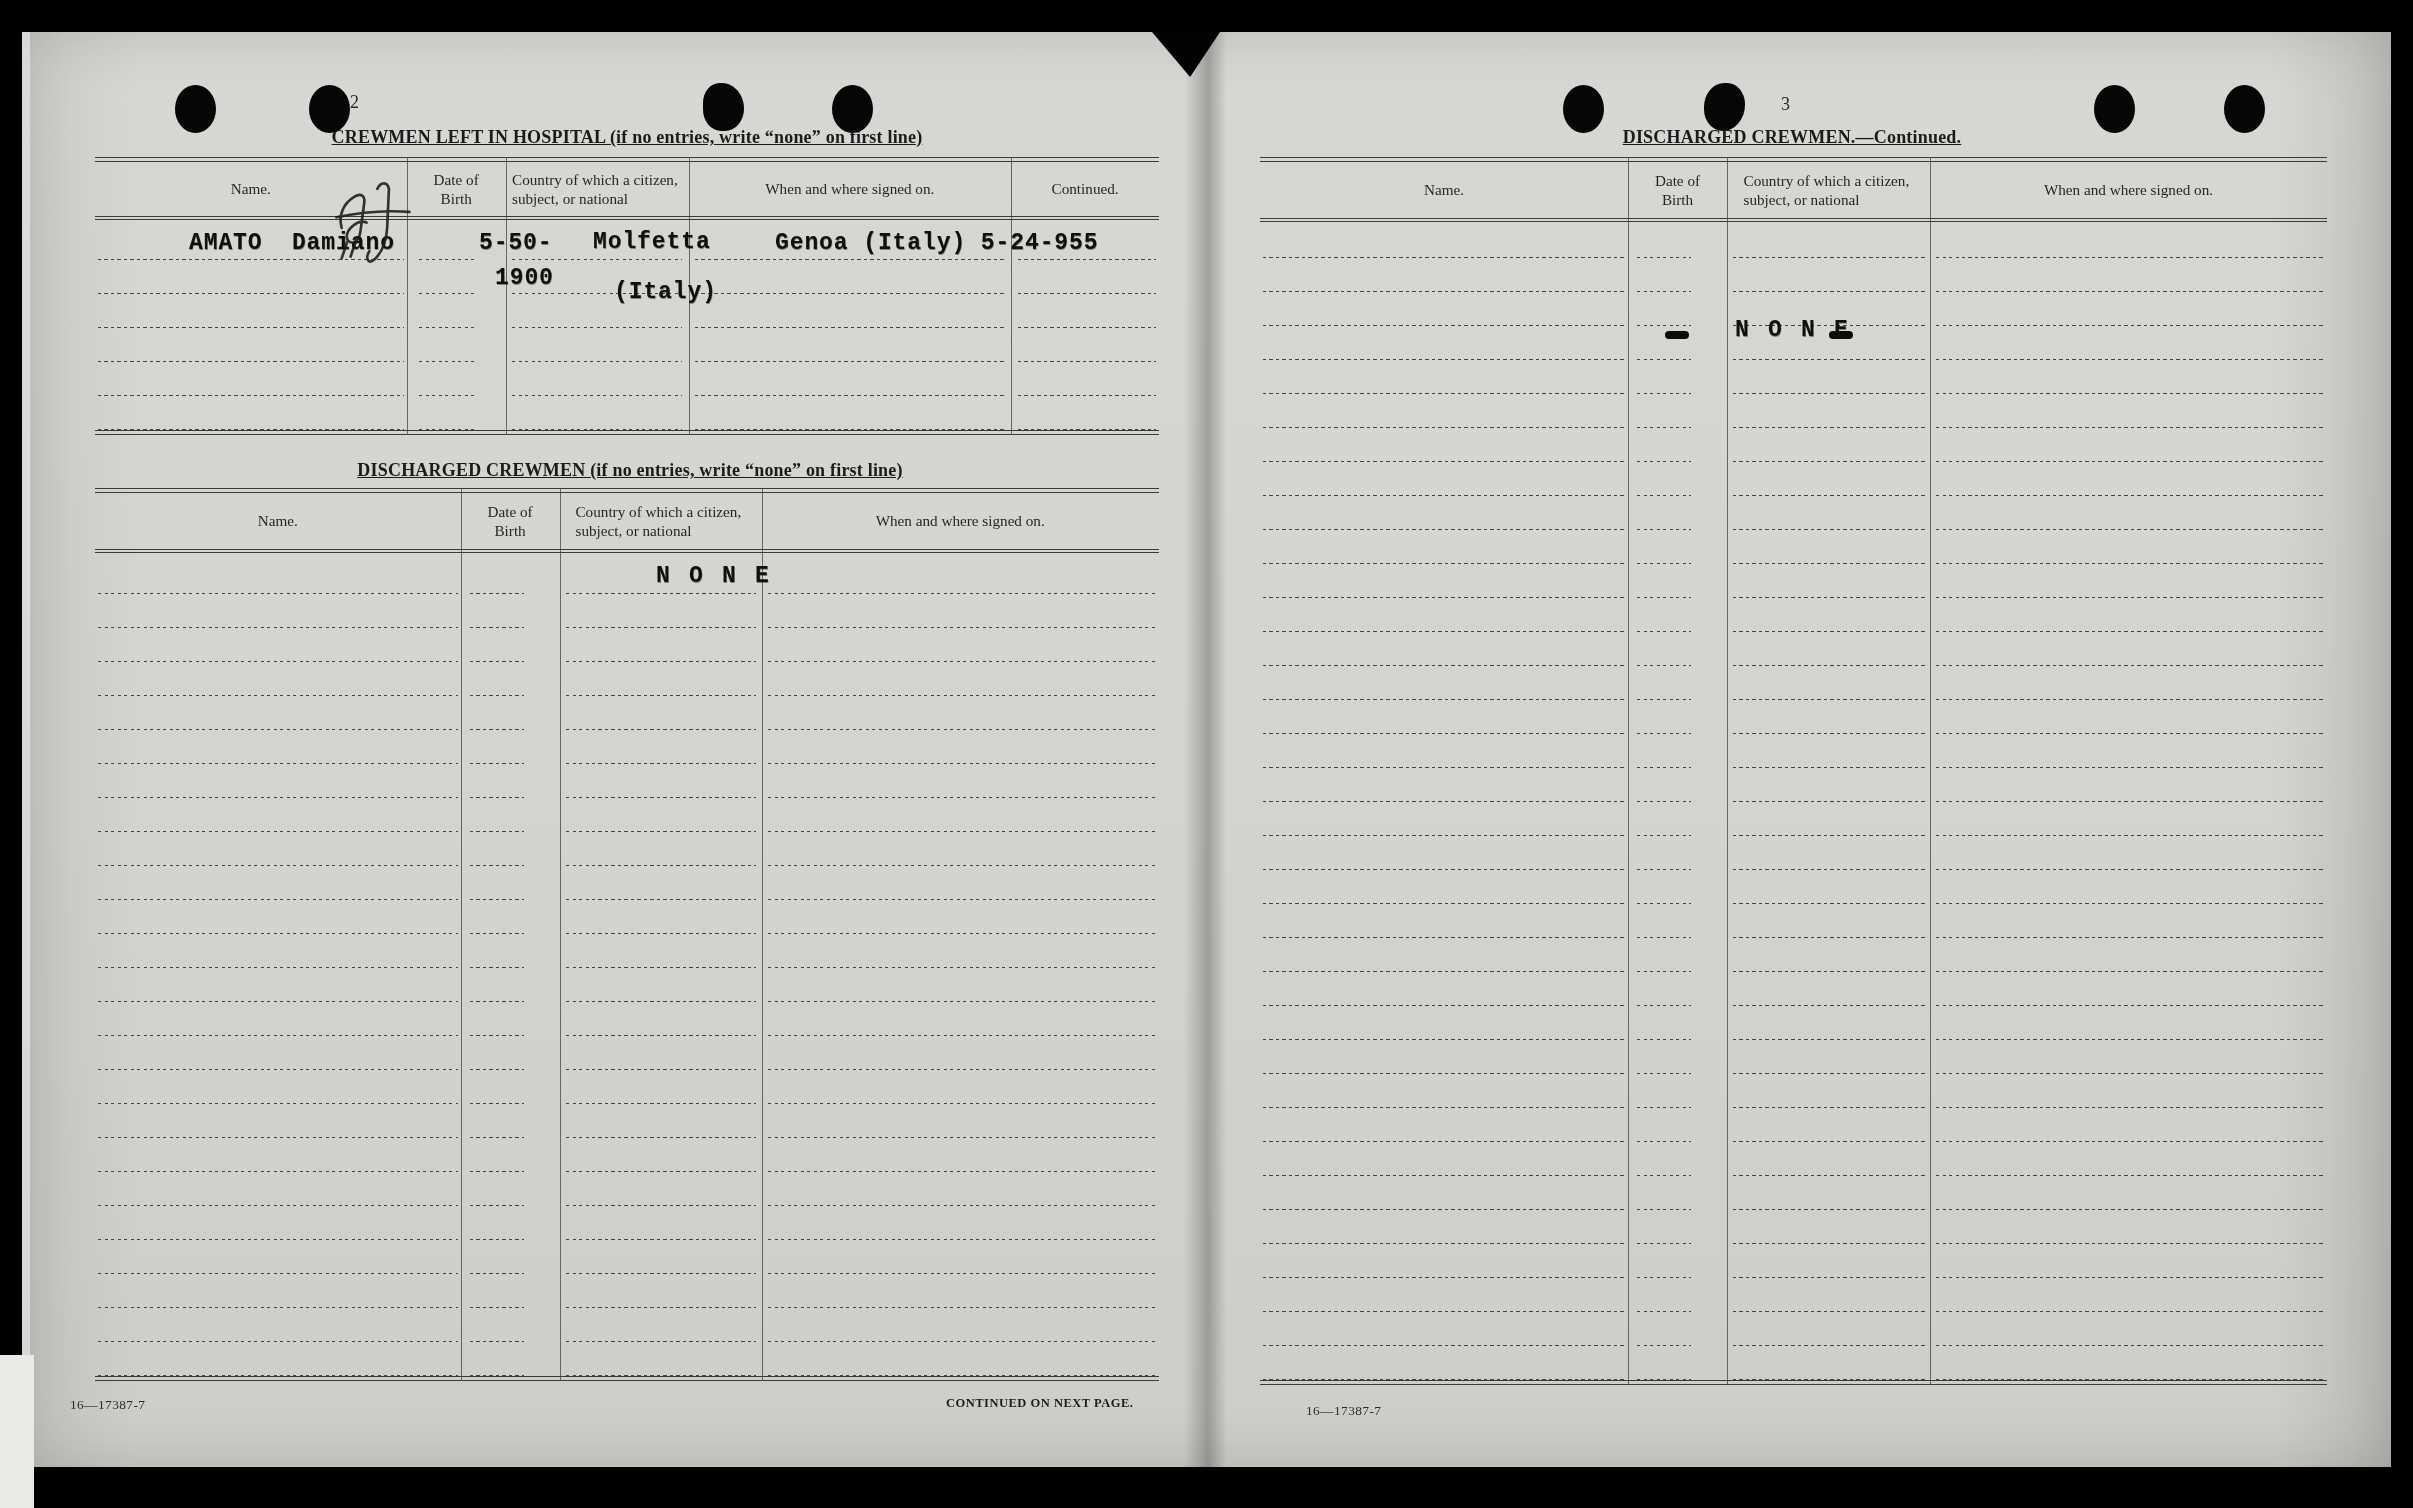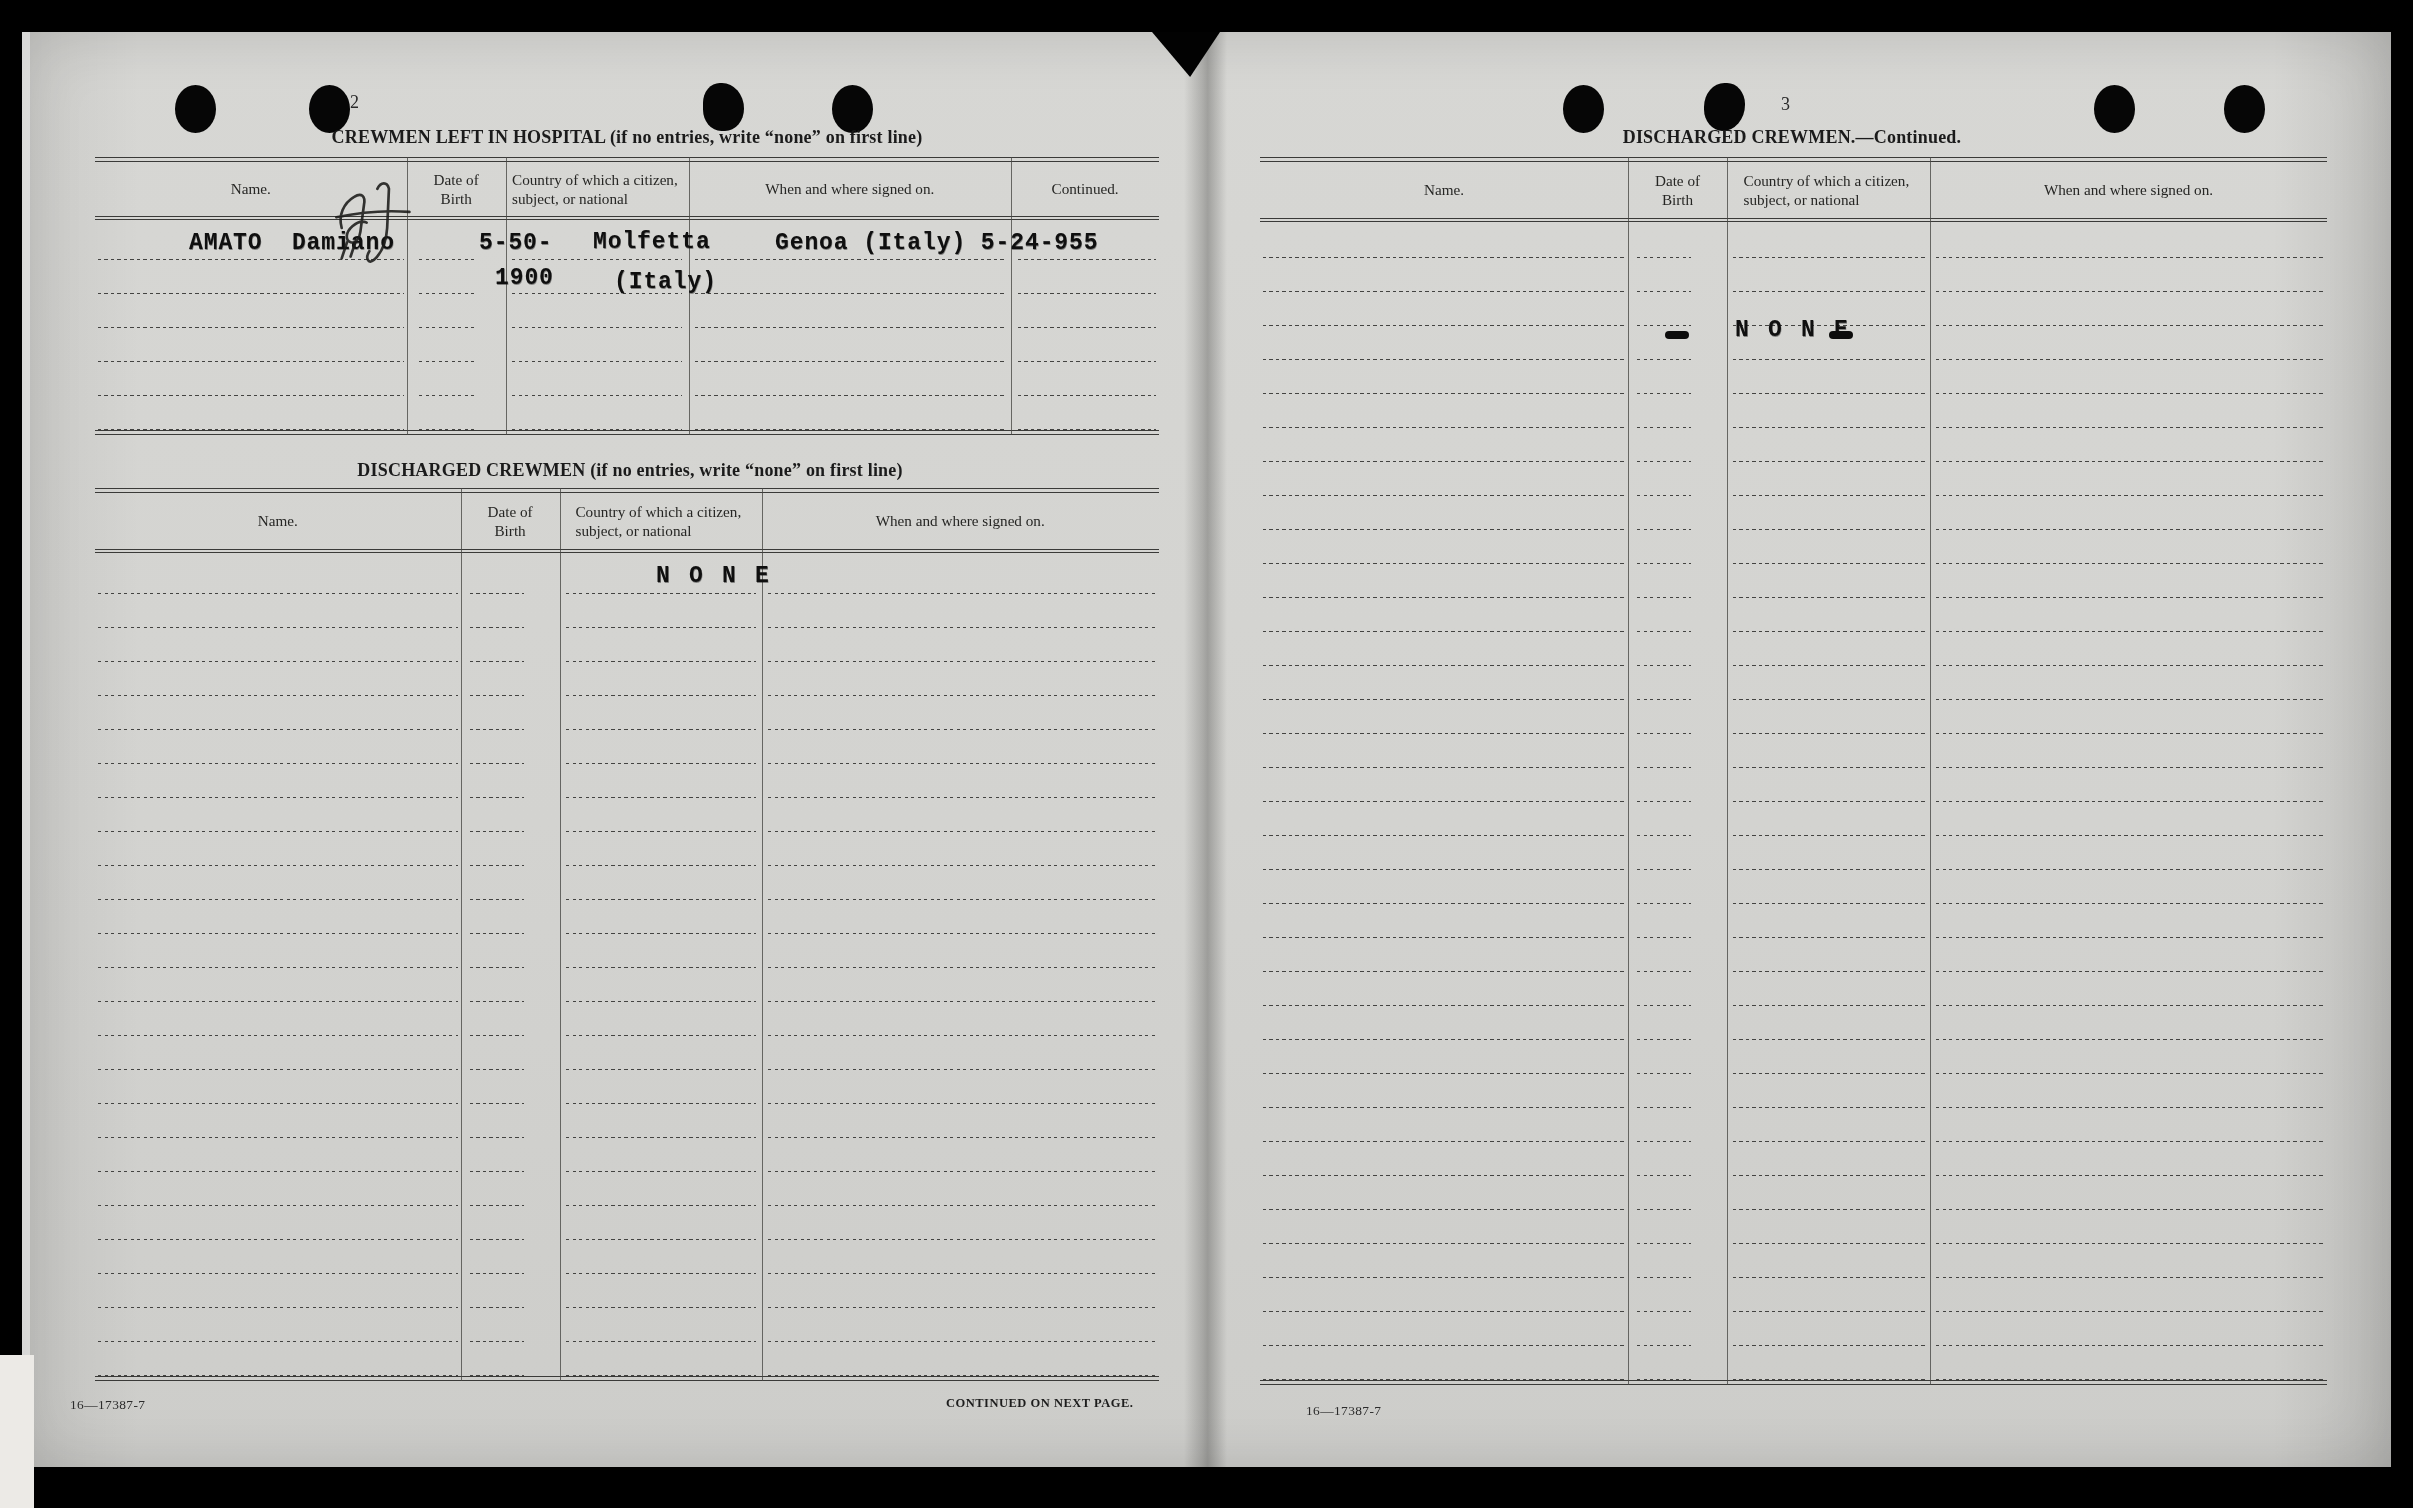--- a/index.html
+++ b/index.html
@@ -13,21 +13,21 @@
   .sliver{position:absolute;left:0;top:1355px;width:34px;height:154px;background:#eceae6;}
   .edge-hl{position:absolute;left:22.4px;top:32px;width:8px;height:1435px;background:rgba(255,255,255,.45);}
   .crease{position:absolute;left:1184px;top:32px;width:43px;height:1435px;
           background:linear-gradient(90deg,transparent,rgba(35,35,33,.22) 42%,rgba(35,35,33,.30) 55%,transparent);}
   .notch{position:absolute;left:1152px;top:32px;width:68px;height:45px;background:#020202;
          clip-path:polygon(0 0,100% 0,56% 100%);}
   .hole{position:absolute;width:41px;height:48px;background:#060606;border-radius:50%;}
 
   .pageno{position:absolute;font:18px/1 "Liberation Serif",serif;color:#2a2a2a;}
   .ftitle{position:absolute;text-align:center;font-weight:700;font-size:18px;line-height:1.15;
-          color:#1b1b1b;letter-spacing:0.2px;}
+          color:#1b1b1b;letter-spacing:0.2px;text-decoration:underline;}
   .tbl{position:absolute;}
   .dd{height:2.7px;border-top:1.8px solid #3a3a38;border-bottom:1.8px solid #3a3a38;}
   .thead{display:flex;align-items:flex-start;}
   .cell{display:flex;align-items:center;justify-content:center;height:100%;
         font:15.2px/1.25 "Liberation Serif",serif;color:#262624;text-align:center;}
   .cell .w56{display:block;width:50px;}
   .cell .w190{display:block;width:170px;text-align:left;}
   .vl{position:absolute;top:0;bottom:0;width:0.9px;background:rgba(70,70,66,.78);}
   .tbody{position:relative;}
   .trow{background-repeat:no-repeat;}
@@ -118,21 +118,21 @@
     <div class="vl" style="left:312px;"></div>
     <div class="vl" style="left:411px;"></div>
     <div class="vl" style="left:594px;"></div>
     <div class="vl" style="left:916px;"></div>
   </div>
 
   <div class="typed" style="left:157px;top:231px;">AMATO  Damiano</div>
   <div class="typed" style="left:447px;top:231px;">5-50-</div>
   <div class="typed" style="left:463px;top:266px;">1900</div>
   <div class="typed" style="left:561px;top:230px;">Molfetta</div>
-  <div class="typed" style="left:582px;top:270px;">(Italy)</div>
+  <div class="typed" style="left:582px;top:280px;">(Italy)</div>
   <div class="typed" style="left:743px;top:231px;">Genoa (Italy) 5-24-955</div>
 
   <svg class="mark" style="left:331px;top:176px;" width="82" height="104" viewBox="0 0 92 116">
     <g fill="none" stroke="#1c1c1a" stroke-width="3" stroke-linecap="round" opacity="0.88">
       <path d="M12,58 C8,44 14,30 26,23 C34,18 39,22 37,32 L33,62 C32,70 28,76 22,74 C16,72 16,63 24,56 C30,51 36,50 40,52"></path>
       <path d="M18,74 L12,92 M28,72 L22,90"></path>
       <path d="M52,14 C56,6 63,6 65,14 L63,58 C62,74 57,86 48,94 C42,99 38,92 43,84"></path>
       <path d="M6,46 C34,40 62,38 88,40"></path>
     </g>
   </svg>

